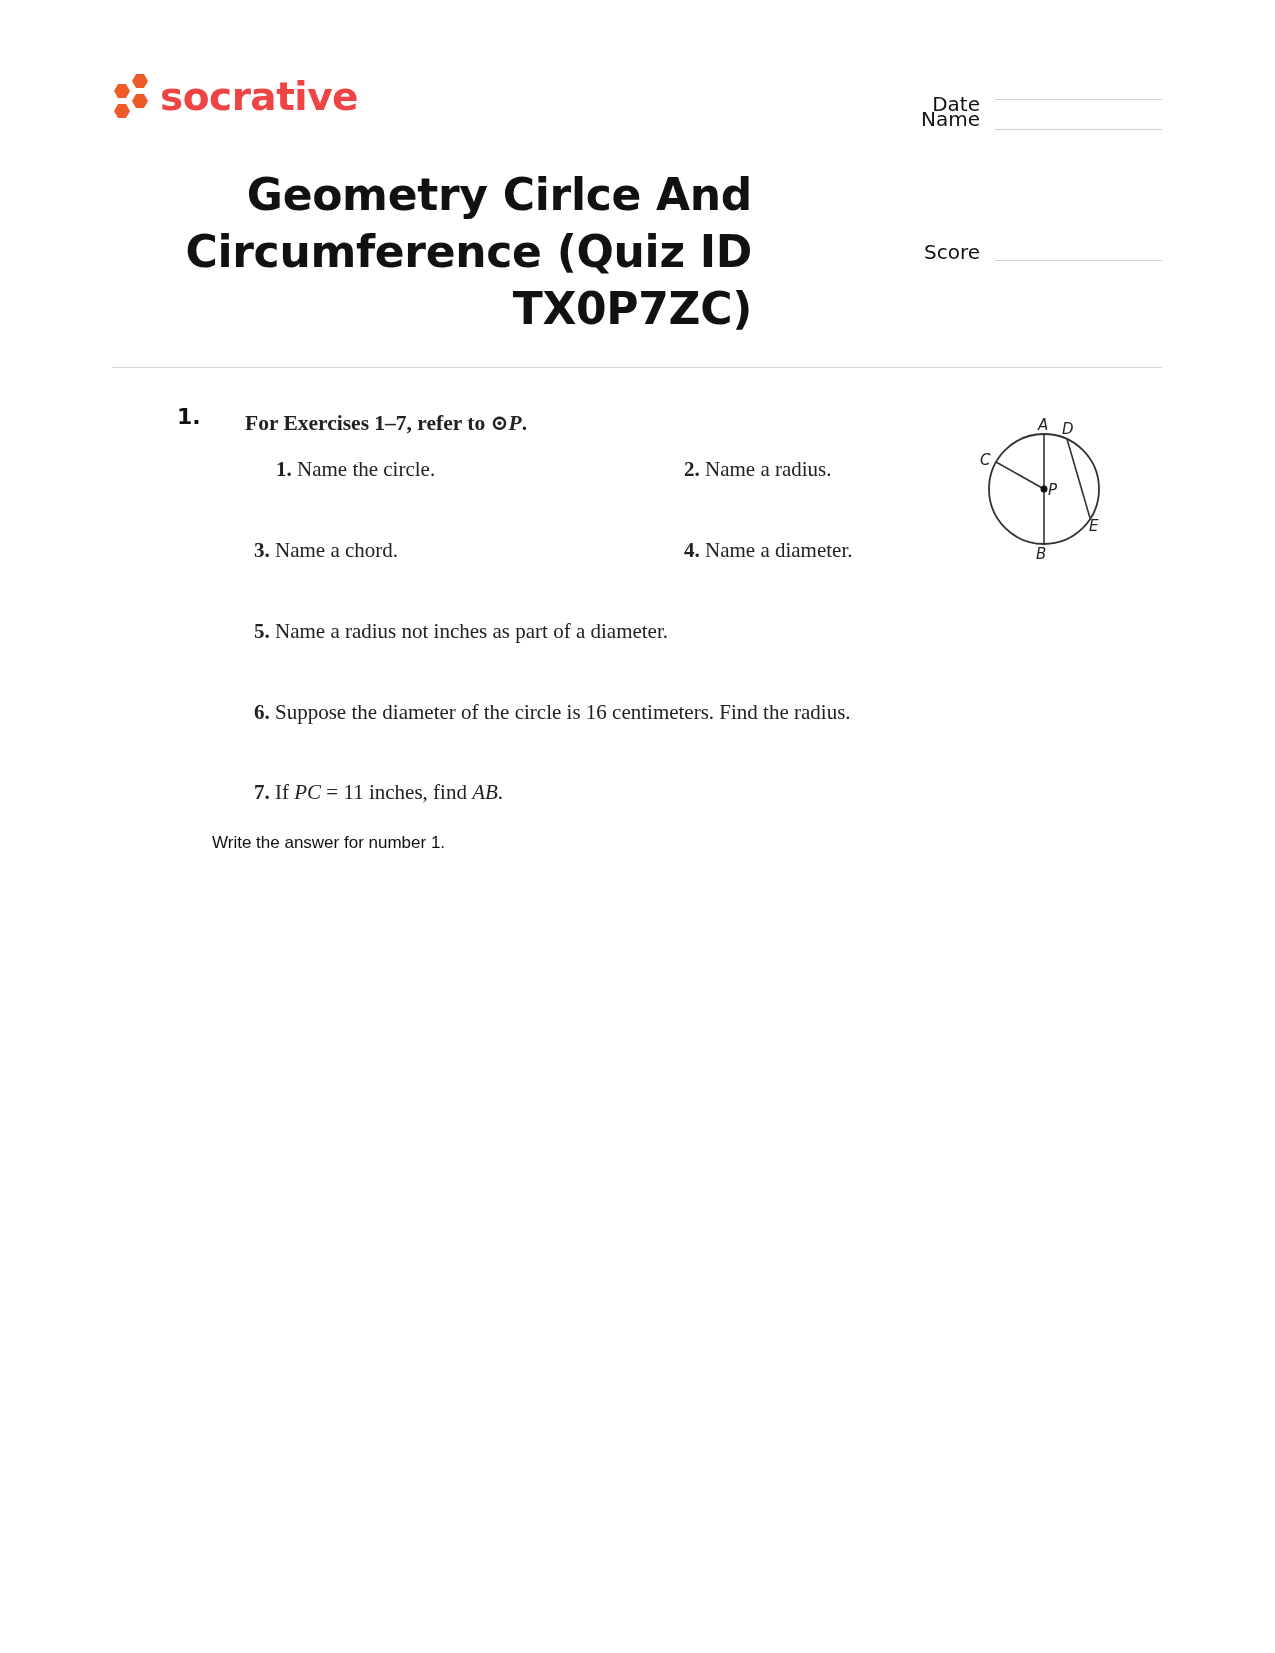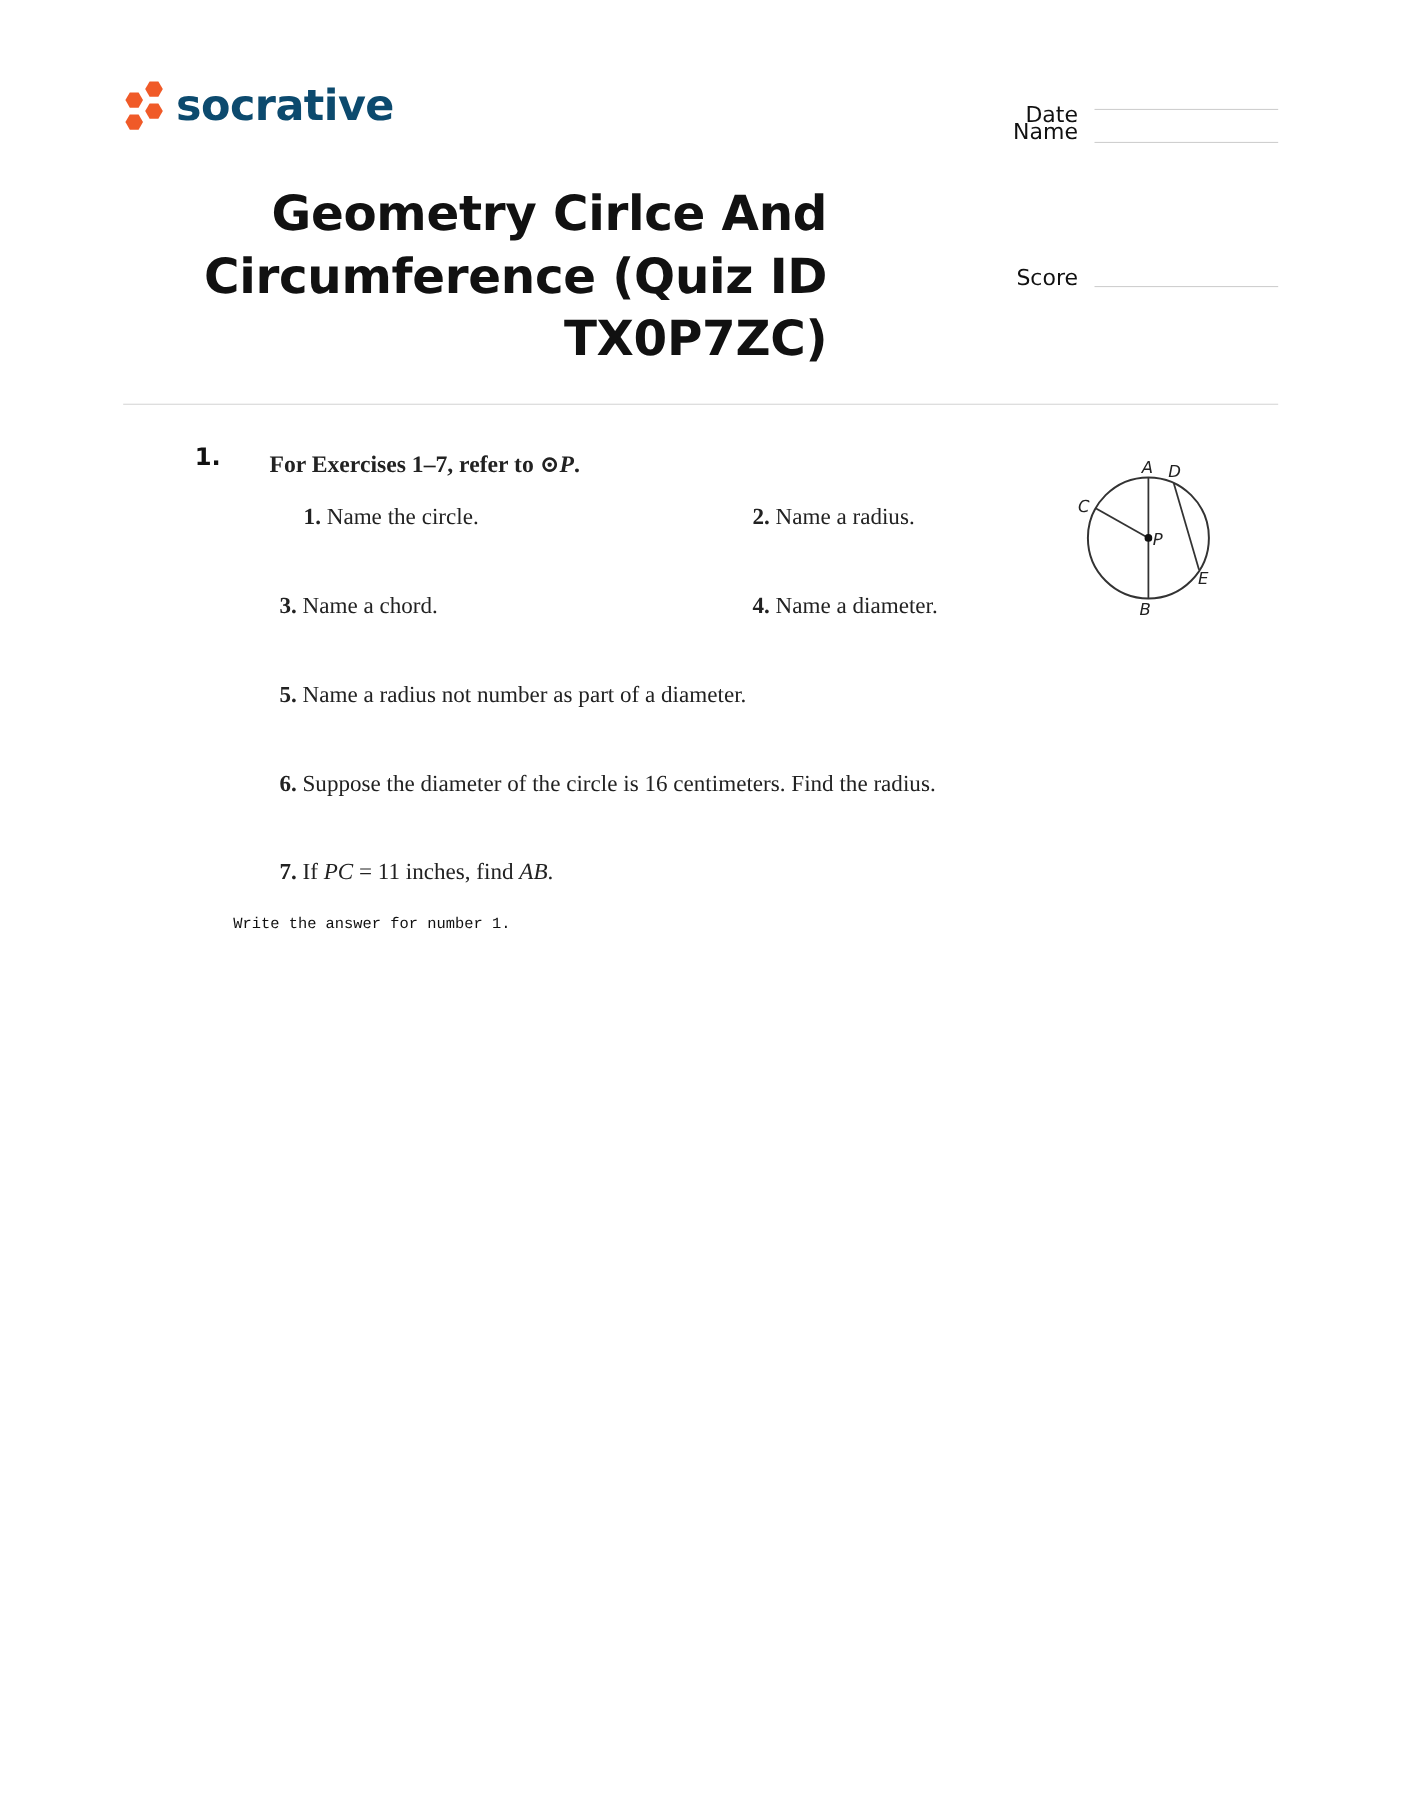--- a/index.html
+++ b/index.html
@@ -1,30 +1,30 @@
 <!DOCTYPE html>
 <html><head>
 <meta charset="utf-8">
 <style>
   html, body { margin: 0; padding: 0; background: #ffffff; }
   body { width: 1275px; height: 1653px; position: relative; overflow: hidden; font-family: "Liberation Sans", sans-serif; color: #111; }
   .abs { position: absolute; }
   .logo-icon { left: 110px; top: 72px; width: 42px; height: 52px; }
-  .logo-text { left: 160px; top: 72px; font-family: "DejaVu Sans", sans-serif; font-size: 39px; font-weight: bold; letter-spacing: -0.5px; color: #0c4a6e; line-height: 50px; }
+  .logo-text { left: 160px; top: 72px; font-family: "DejaVu Sans", sans-serif; font-size: 39px; font-weight: bold; letter-spacing: -0.5px; color: #ef4444; line-height: 50px; }
   .field-label { font-family: "DejaVu Sans", sans-serif; font-size: 20px; color: #111; text-align: right; width: 120px; line-height: 24px; }
   .field-line { height: 0; border-top: 1.5px solid #cfcfcf; width: 167px; left: 995px; }
   .title { left: 112px; top: 166px; width: 640px; font-family: "DejaVu Sans", sans-serif; font-weight: bold; font-size: 44px; line-height: 57px; color: #111; letter-spacing: -0.3px; text-align: right; }
   .divider { left: 112px; top: 367px; width: 1050px; height: 0; border-top: 1.5px solid #d6d6d6; }
   .qnum { left: 177px; top: 404px; font-family: "DejaVu Sans", sans-serif; font-weight: bold; font-size: 22px; }
   .serif { font-family: "Liberation Serif", "DejaVu Serif", serif; color: #222; }
   .ex-head { left: 245px; top: 410px; font-size: 21.5px; font-weight: bold; }
   .item { font-size: 21px; white-space: nowrap; }
   .item b { font-weight: bold; }
   .item i { font-style: italic; }
-  .answer-prompt { left: 212px; top: 833px; font-family: Liberation Mono, monospace; font-size: 14px; color: #111; }
+  .answer-prompt { left: 212px; top: 833px; font-family: Liberation Sans, sans-serif; font-size: 17px; color: #111; }
   .diagram { left: 975px; top: 408px; width: 140px; height: 160px; }
 </style>
 </head>
 <body>
 
 <div class="abs logo-icon">
   <svg width="42" height="52" viewBox="0 0 42 52">
     <g fill="#F05A28">
       <polygon points="26,2 34,2 38,9 34,16 26,16 22,9"></polygon>
       <polygon points="8,12 16,12 20,19 16,26 8,26 4,19"></polygon>
@@ -60,21 +60,21 @@
 <div class="abs serif item" style="left:684px; top:457px;">
   <b>2.</b> <span>Name a radius.</span>
 </div>
 <div class="abs serif item" style="left:254px; top:538px;">
   <b>3.</b> <span>Name a chord.</span>
 </div>
 <div class="abs serif item" style="left:684px; top:538px;">
   <b>4.</b> <span>Name a diameter.</span>
 </div>
 <div class="abs serif item" style="left:254px; top:619px;">
-  <b>5.</b> <span>Name a radius not number as part of a diameter.</span>
+  <b>5.</b> <span>Name a radius not inches as part of a diameter.</span>
 </div>
 <div class="abs serif item" style="left:254px; top:700px;">
   <b>6.</b> <span>Suppose the diameter of the circle is 16 centimeters. Find the radius.</span>
 </div>
 <div class="abs serif item" style="left:254px; top:780px;">
   <b>7.</b> <span>If </span><i>PC</i><span> = 11 inches, find </span><i>AB</i><span>.</span>
 </div>
 
 <div class="abs diagram">
   <svg width="140" height="160" viewBox="975 408 140 160">

